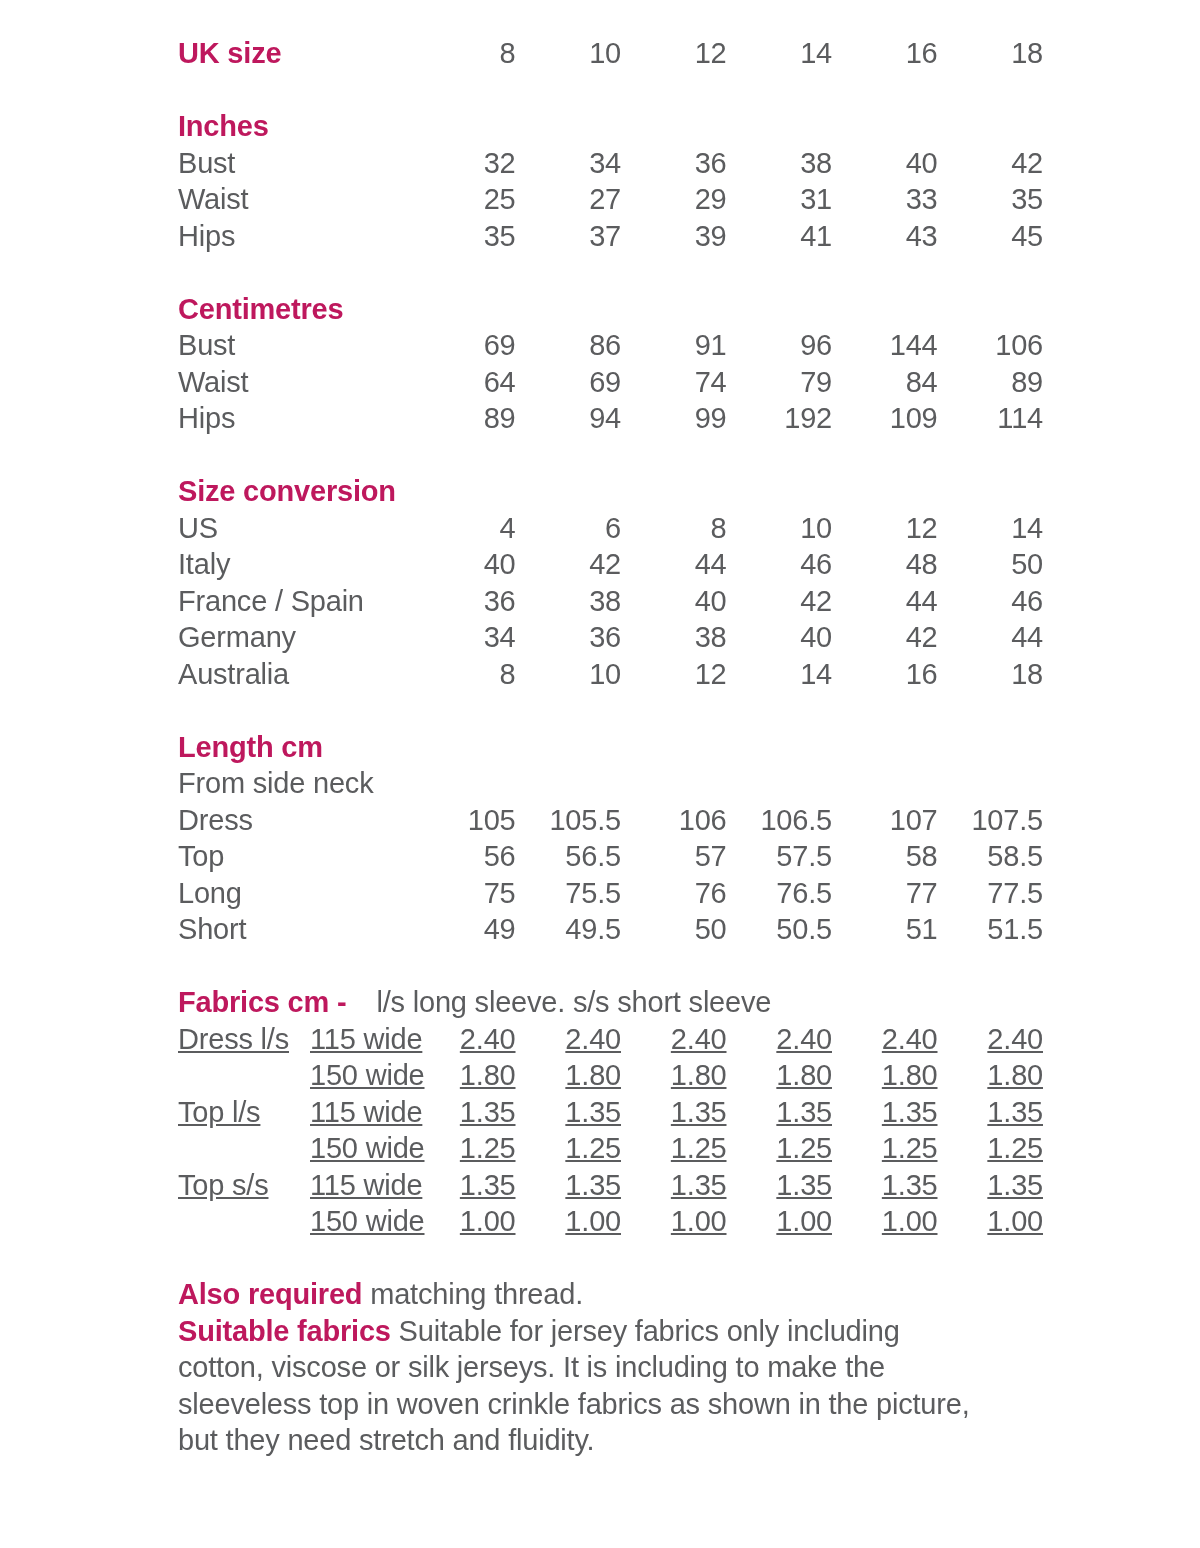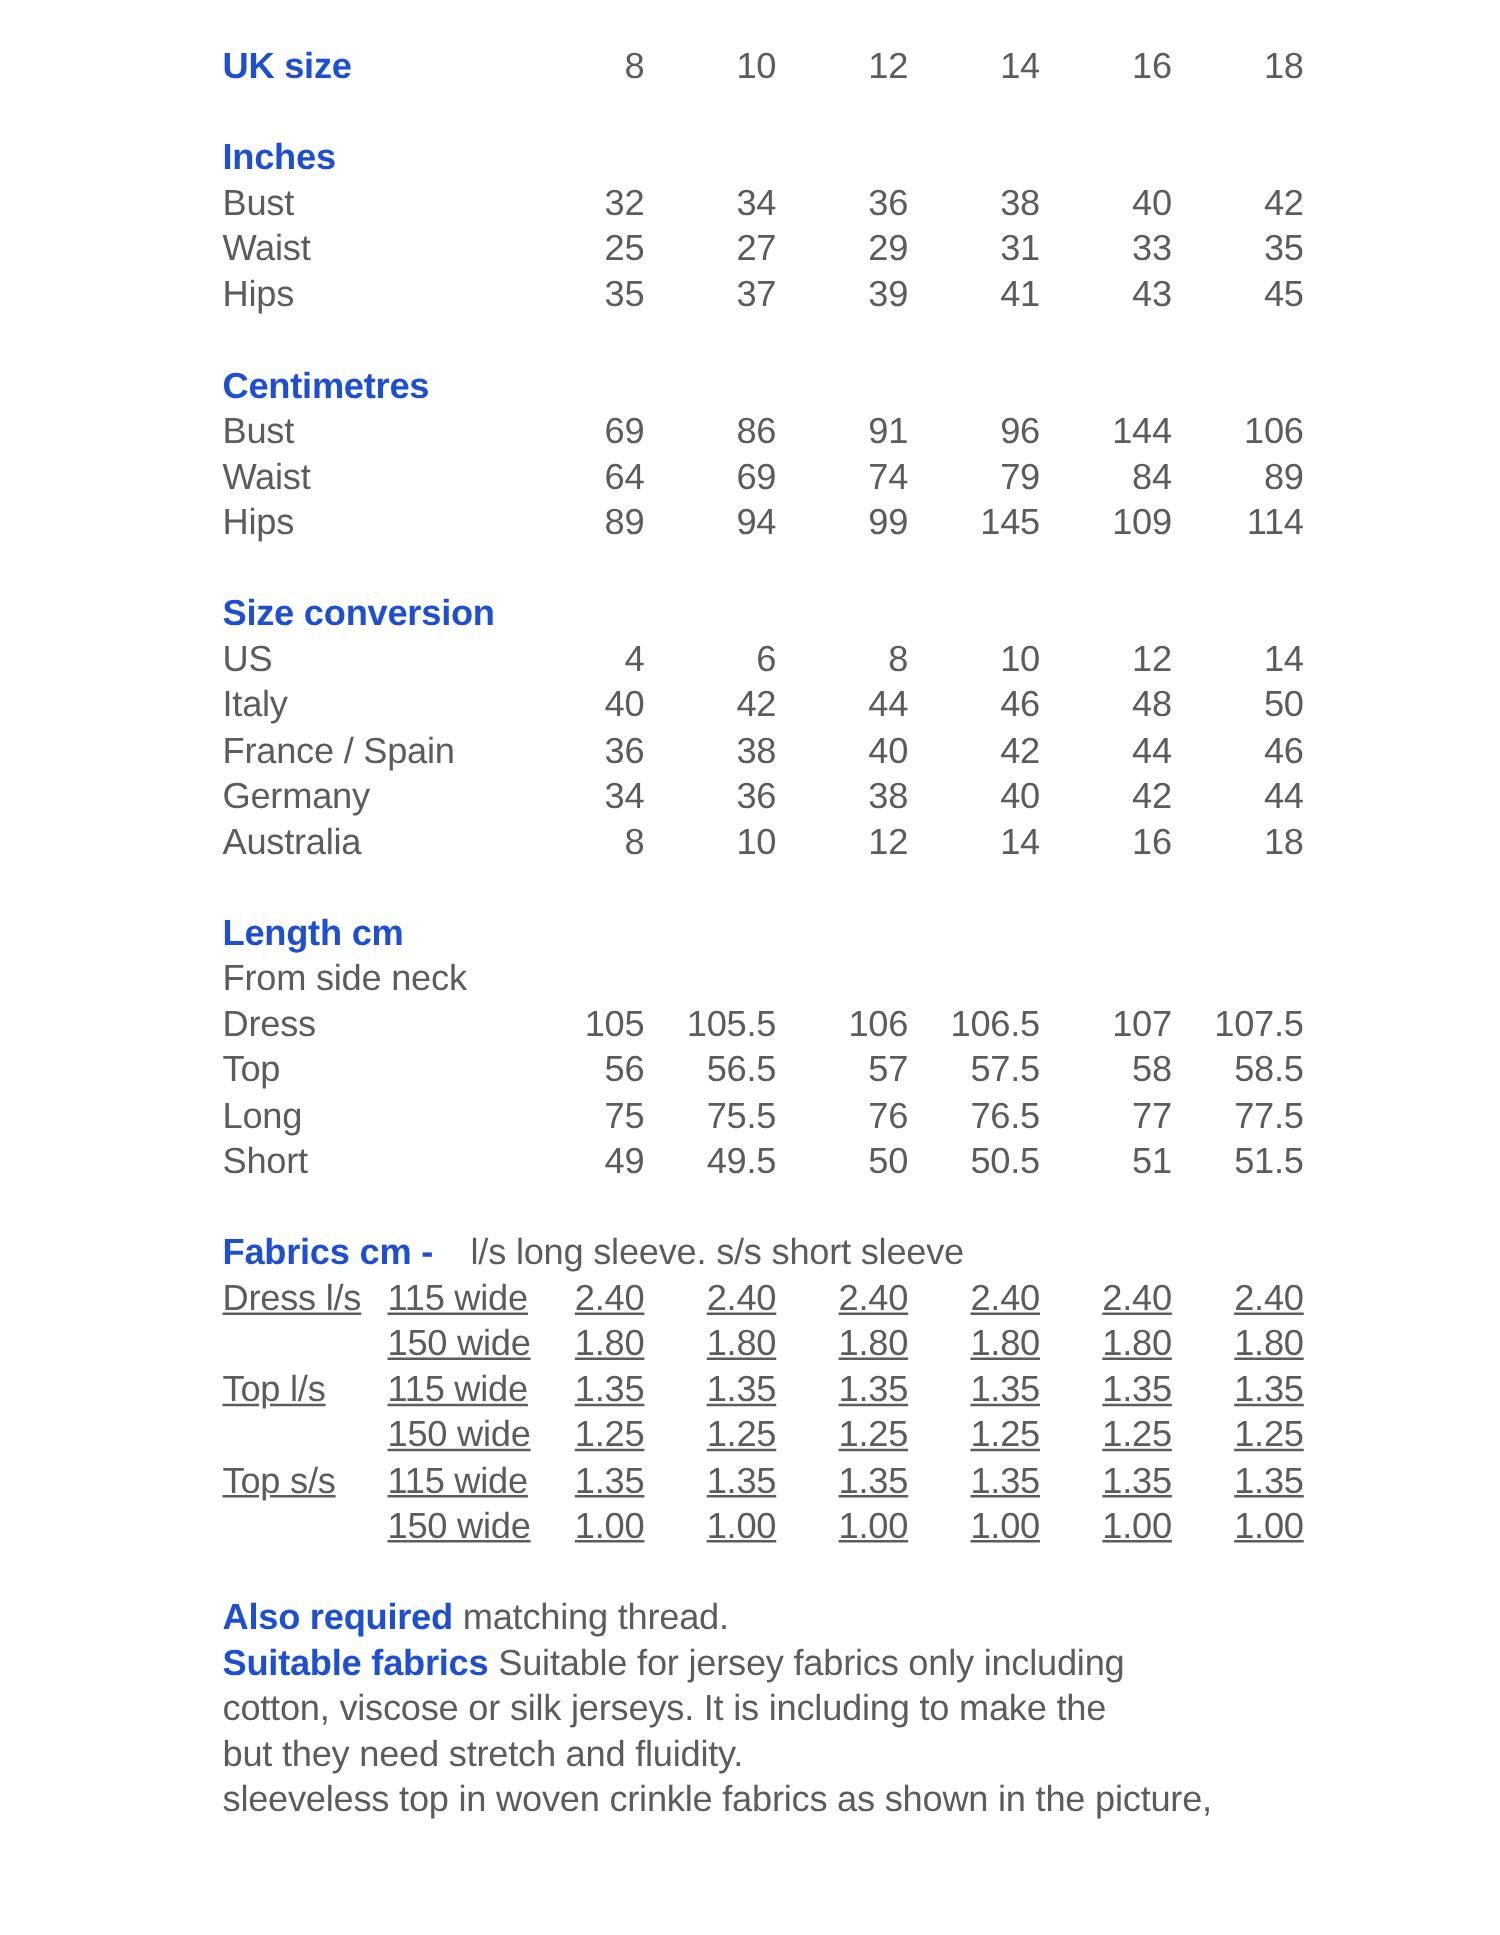--- a/index.html
+++ b/index.html
@@ -17,21 +17,21 @@
   .page { position: absolute; left: 178px; top: 35px; width: 888px; }
   .row, .grid-row, .blank {
     height: var(--lh);
     line-height: var(--lh);
     white-space: nowrap;
   }
   .grid-row { display: grid; }
   .size-cols   { grid-template-columns: 232px repeat(6, 105.5px); }
   .fabric-cols { grid-template-columns: 132px 122px 83.5px repeat(5, 105.5px); text-decoration: underline; }
   .cell.val { text-align: right; }
-  .b { font-weight: 700; color: #1d4ed8; }
+  .b { font-weight: 700; color: #be185d; }
   .fab-rest { margin-left: 30px; }
 </style>
 </head>
 <body style="background: rgb(255, 255, 255); color: rgb(91, 92, 94);">
 
 <div class="page">
 
   <div>
       <div class="grid-row size-cols">
         <span class="cell label b">UK size</span>
@@ -89,21 +89,21 @@
         <span class="cell val">74</span>
         <span class="cell val">79</span>
         <span class="cell val">84</span>
         <span class="cell val">89</span>
       </div>
       <div class="grid-row size-cols">
         <span class="cell label">Hips</span>
         <span class="cell val">89</span>
         <span class="cell val">94</span>
         <span class="cell val">99</span>
-        <span class="cell val">145</span>
+        <span class="cell val">192</span>
         <span class="cell val">109</span>
         <span class="cell val">114</span>
       </div>
       <div class="blank"></div>
       <div class="row b">Size conversion</div>
       <div class="grid-row size-cols">
         <span class="cell label">US</span>
         <span class="cell val">4</span>
         <span class="cell val">6</span>
         <span class="cell val">8</span>
@@ -254,17 +254,17 @@
         <span class="cell val">1.00</span>
       </div>
     </div>
 
   <div class="blank"></div>
 
   <div>
       <div class="row"><span class="b">Also required</span><span> matching thread.</span></div>
       <div class="row"><span class="b">Suitable fabrics</span><span> Suitable for jersey fabrics only including</span></div>
       <div class="row"><span>cotton, viscose or silk jerseys. It is including to make the</span></div>
+      <div class="row"><span>sleeveless top in woven crinkle fabrics as shown in the picture,</span></div>
       <div class="row"><span>but they need stretch and fluidity.</span></div>
-      <div class="row"><span>sleeveless top in woven crinkle fabrics as shown in the picture,</span></div>
     </div>
 
 </div>
 
 </body></html>

